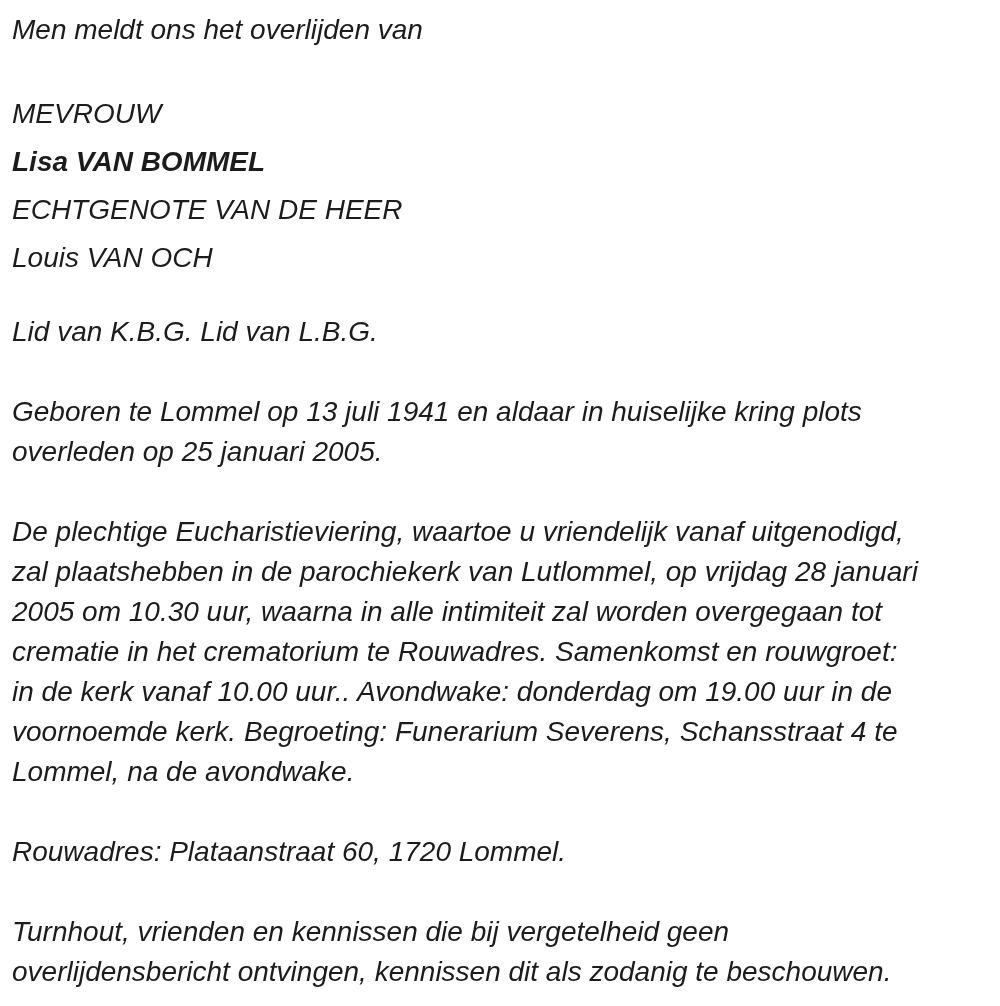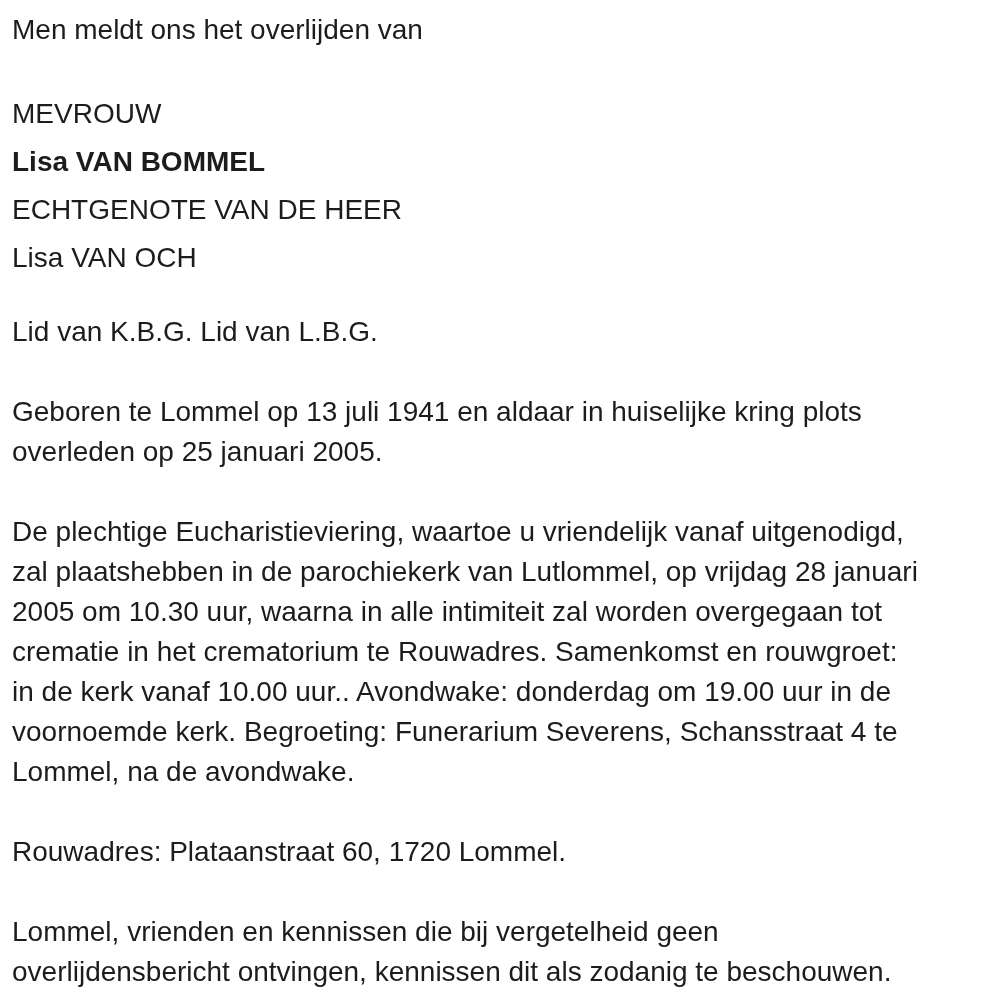--- a/index.html
+++ b/index.html
@@ -16,20 +16,21 @@
     font-size: 28px;
     line-height: 40px;
     color: #1c1c1c;
     overflow: hidden;
   }
   .para {
     margin: 0 0 40px 0;
   }
   .line {
     white-space: nowrap;
+    font-style: italic;
   }
   .name-block {
     margin: 0 0 30px 0;
   }
   .name-block .line {
     line-height: 48px;
   }
   .bold {
     font-weight: bold;
   }
@@ -38,21 +39,21 @@
 <body>
 
 <div>
 
   <div class="para line">Men meldt ons het overlijden van</div>
 
   <div class="name-block">
     <div class="line">MEVROUW</div>
     <div class="line bold">Lisa VAN BOMMEL</div>
     <div class="line">ECHTGENOTE VAN DE HEER</div>
-    <div class="line">Lisa VAN OCH</div>
+    <div class="line">Louis VAN OCH</div>
   </div>
 
   <div class="para line">Lid van K.B.G. Lid van L.B.G.</div>
 
   <div class="para">
     <div class="line">Geboren te Lommel op 13 juli 1941 en aldaar in huiselijke kring plots</div>
     <div class="line">overleden op 25 januari 2005.</div>
   </div>
 
   <div class="para">
@@ -61,17 +62,17 @@
     <div class="line">2005 om 10.30 uur, waarna in alle intimiteit zal worden overgegaan tot</div>
     <div class="line">crematie in het crematorium te Rouwadres. Samenkomst en rouwgroet:</div>
     <div class="line">in de kerk vanaf 10.00 uur.. Avondwake: donderdag om 19.00 uur in de</div>
     <div class="line">voornoemde kerk. Begroeting: Funerarium Severens, Schansstraat 4 te</div>
     <div class="line">Lommel, na de avondwake.</div>
   </div>
 
   <div class="para line">Rouwadres: Plataanstraat 60, 1720 Lommel.</div>
 
   <div class="para">
-    <div class="line">Lommel, vrienden en kennissen die bij vergetelheid geen</div>
+    <div class="line">Turnhout, vrienden en kennissen die bij vergetelheid geen</div>
     <div class="line">overlijdensbericht ontvingen, kennissen dit als zodanig te beschouwen.</div>
   </div>
 
 </div>
 
 </body></html>

